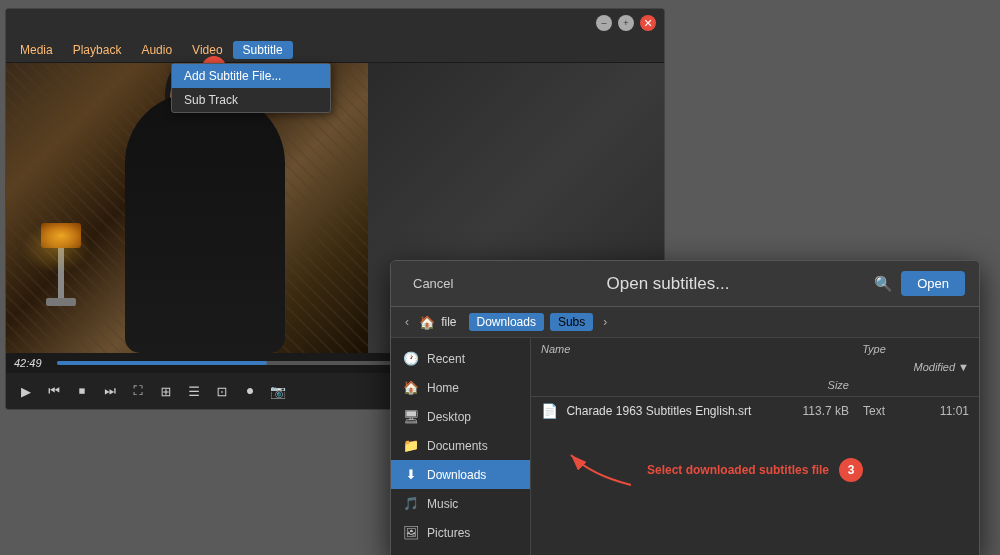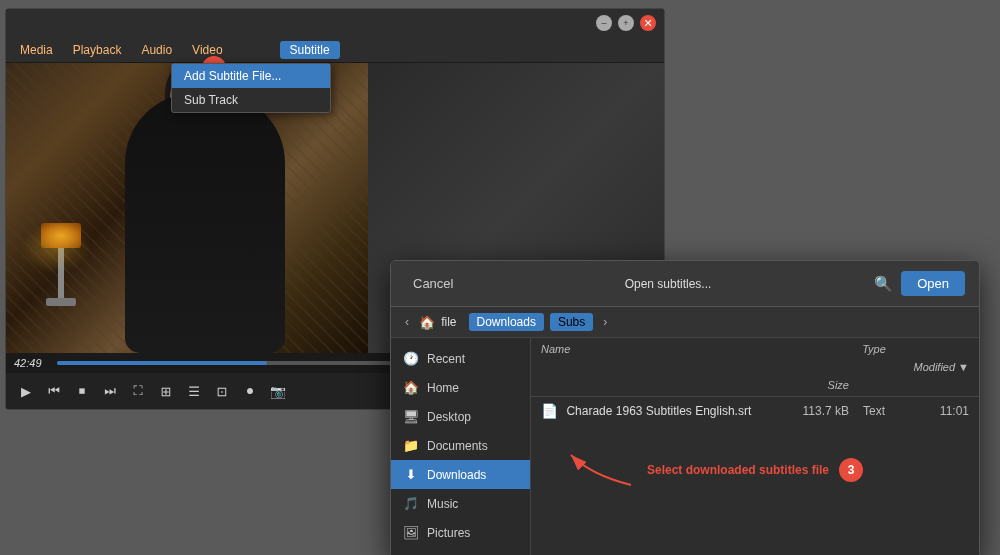--- a/index.html
+++ b/index.html
@@ -67,21 +67,20 @@
       cursor: pointer;
       font-size: 12px;
       border-radius: 3px;
     }
     .menu-item:hover, .menu-item.active {
       background: #3a7bbf;
       color: white;
     }
     .menu-item.active {
       background: #3a7bbf;
-      margin-left: 47px;
     }
 
     
     .dropdown-menu {
       position: absolute;
       top: 26px;
       left: 165px;
       background: #2d2d2d;
       border: 1px solid #555;
       border-radius: 3px;
@@ -318,21 +317,21 @@
     .dialog-cancel {
       color: #ccc;
       background: transparent;
       border: none;
       cursor: pointer;
       font-size: 13px;
       padding: 3px 8px;
     }
     .dialog-title {
       color: #ddd;
-      font-size: 12px;
+      font-size: 17px;
     }
     .dialog-header-right {
       display: flex;
       align-items: center;
       gap: 8px;
     }
     .dialog-search-icon {
       color: #aaa;
       font-size: 15px;
       cursor: pointer;

